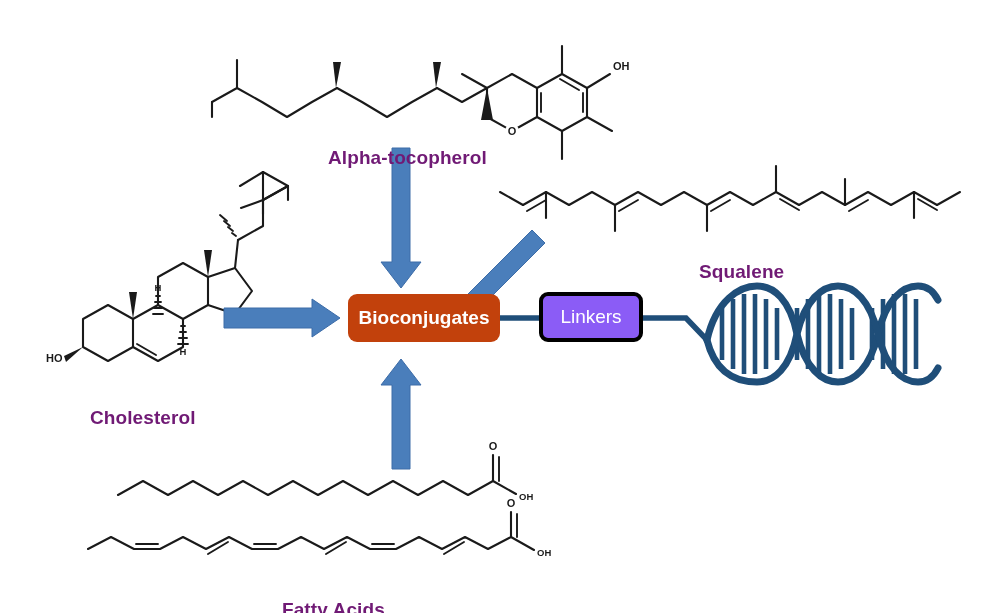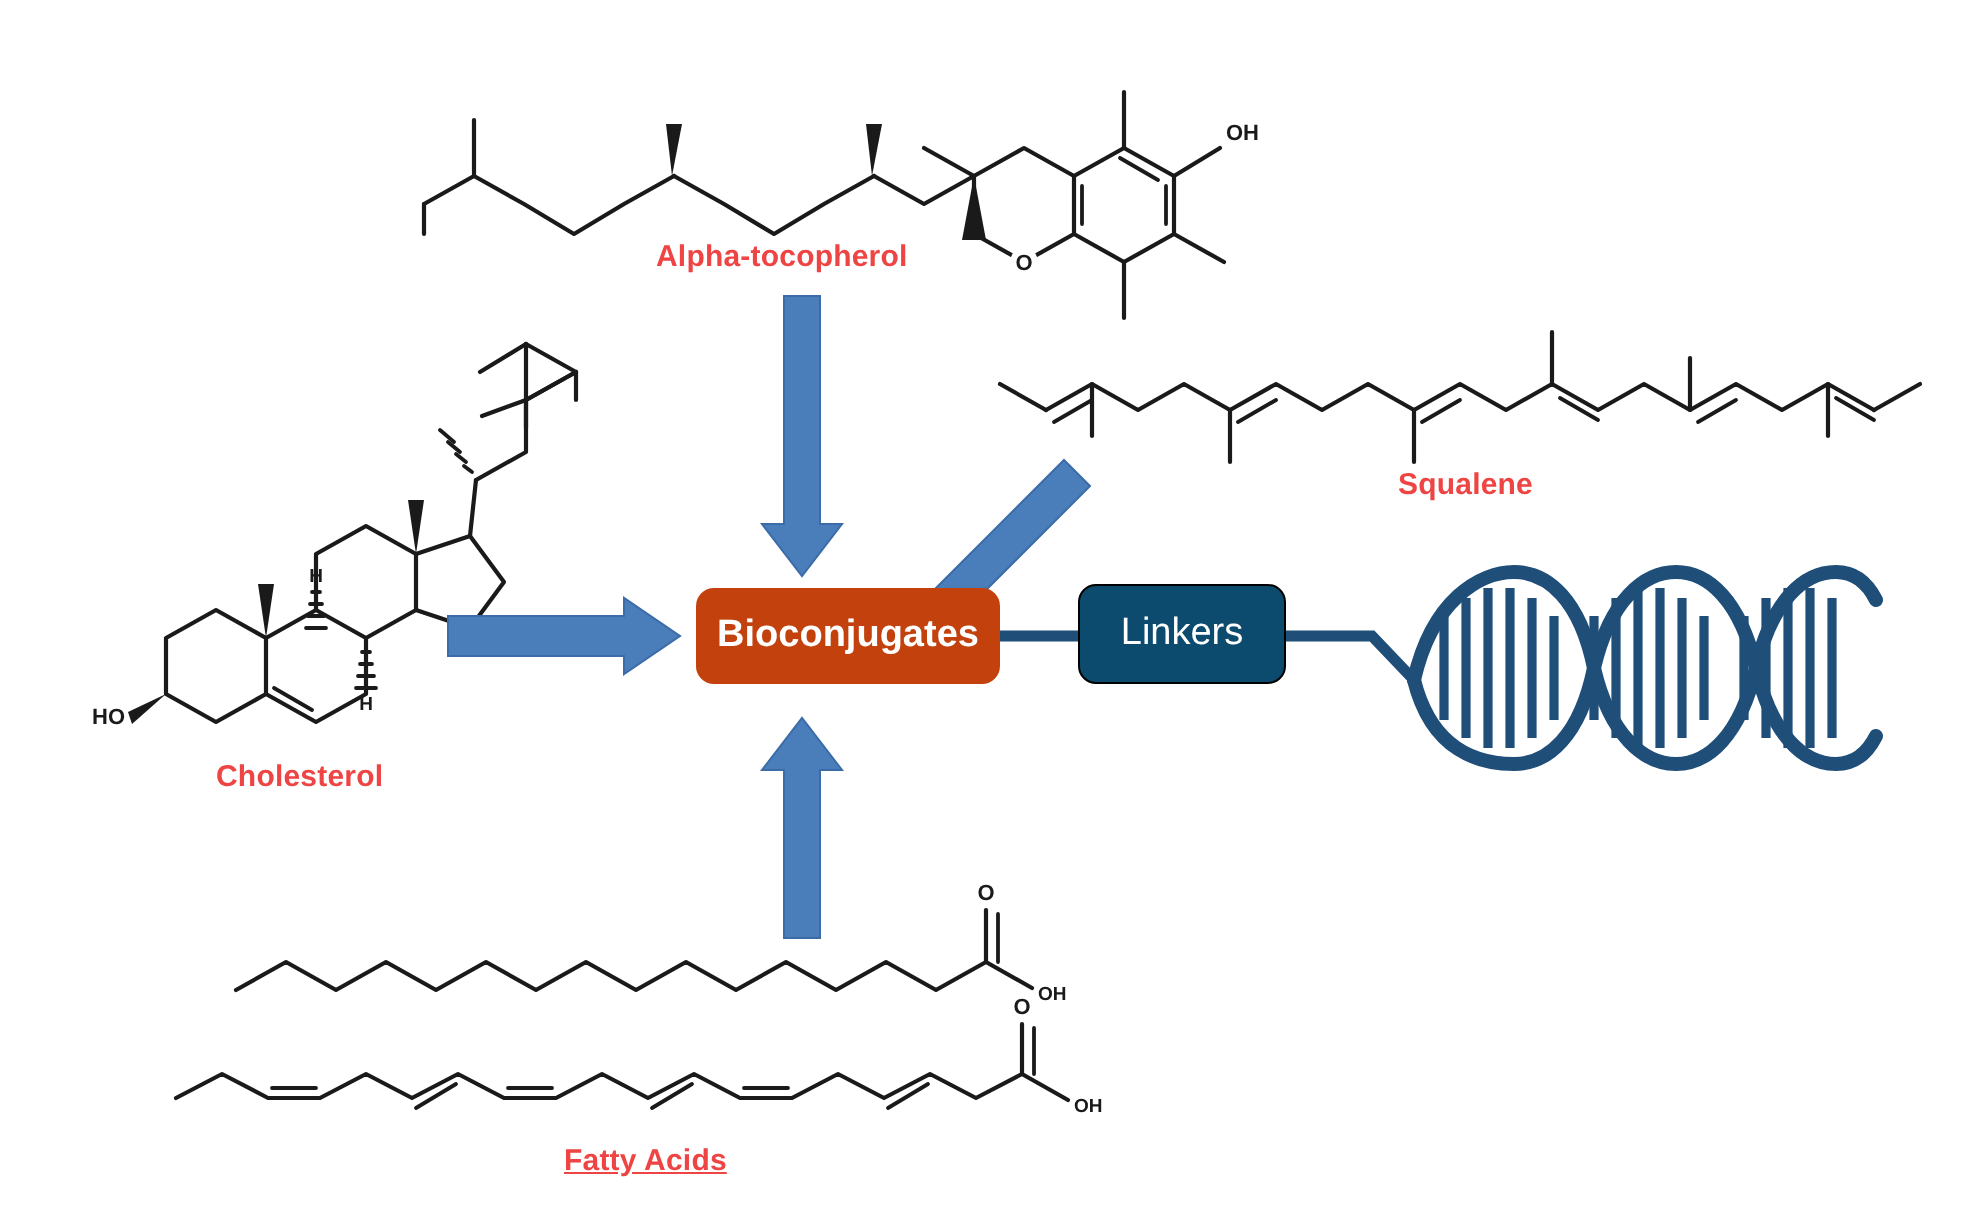--- a/index.html
+++ b/index.html
@@ -21,24 +21,25 @@
     position: absolute;
     left: 0;
     top: 0;
     width: 987px;
     height: 613px;
   }
   .mol-label {
     position: absolute;
     font-family: "Liberation Sans", sans-serif;
     font-weight: bold;
-    font-size: 15px;
-    color: #ef4444;
+    font-size: 19px;
+    color: #701a75;
     white-space: nowrap;
     letter-spacing: 0.1px;
+    margin-top: 27px;
   }
   .node-box {
     position: absolute;
     display: flex;
     align-items: center;
     justify-content: center;
     border-radius: 9px;
     box-sizing: border-box;
     font-family: "Liberation Sans", sans-serif;
     color: #ffffff;
@@ -51,22 +52,22 @@
     height: 48px;
     background: #c2410c;
     font-size: 19px;
     font-weight: bold;
   }
   #box-linkers {
     left: 539px;
     top: 292px;
     width: 104px;
     height: 50px;
-    background: #0c4a6e;
-    border: 1px solid #000000;
+    background: #8b5cf6;
+    border: 4px solid #000000;
     font-size: 19px;
     font-weight: normal;
   }
 </style>
 </head>
 <body>
 
 <div id="canvas">
 
   <svg class="svg-layer" viewBox="0 0 987 613">
@@ -279,19 +280,19 @@
   <div class="node-box" id="box-bioconjugates">
     <span>Bioconjugates</span>
   </div>
 
   <div class="node-box" id="box-linkers">
     <span>Linkers</span>
   </div>
 
   <div class="mol-label" style="left:328px; top:120px;">Alpha-tocopherol</div>
 
-  <div class="mol-label" style="left:108px; top:380px;">Cholesterol</div>
+  <div class="mol-label" style="left:90px; top:380px;">Cholesterol</div>
 
   <div class="mol-label" style="left:699px; top:234px;">Squalene</div>
 
   <div class="mol-label" style="left:282px; top:572px;text-decoration:underline;">Fatty Acids</div>
 
 </div>
 
 </body></html>

